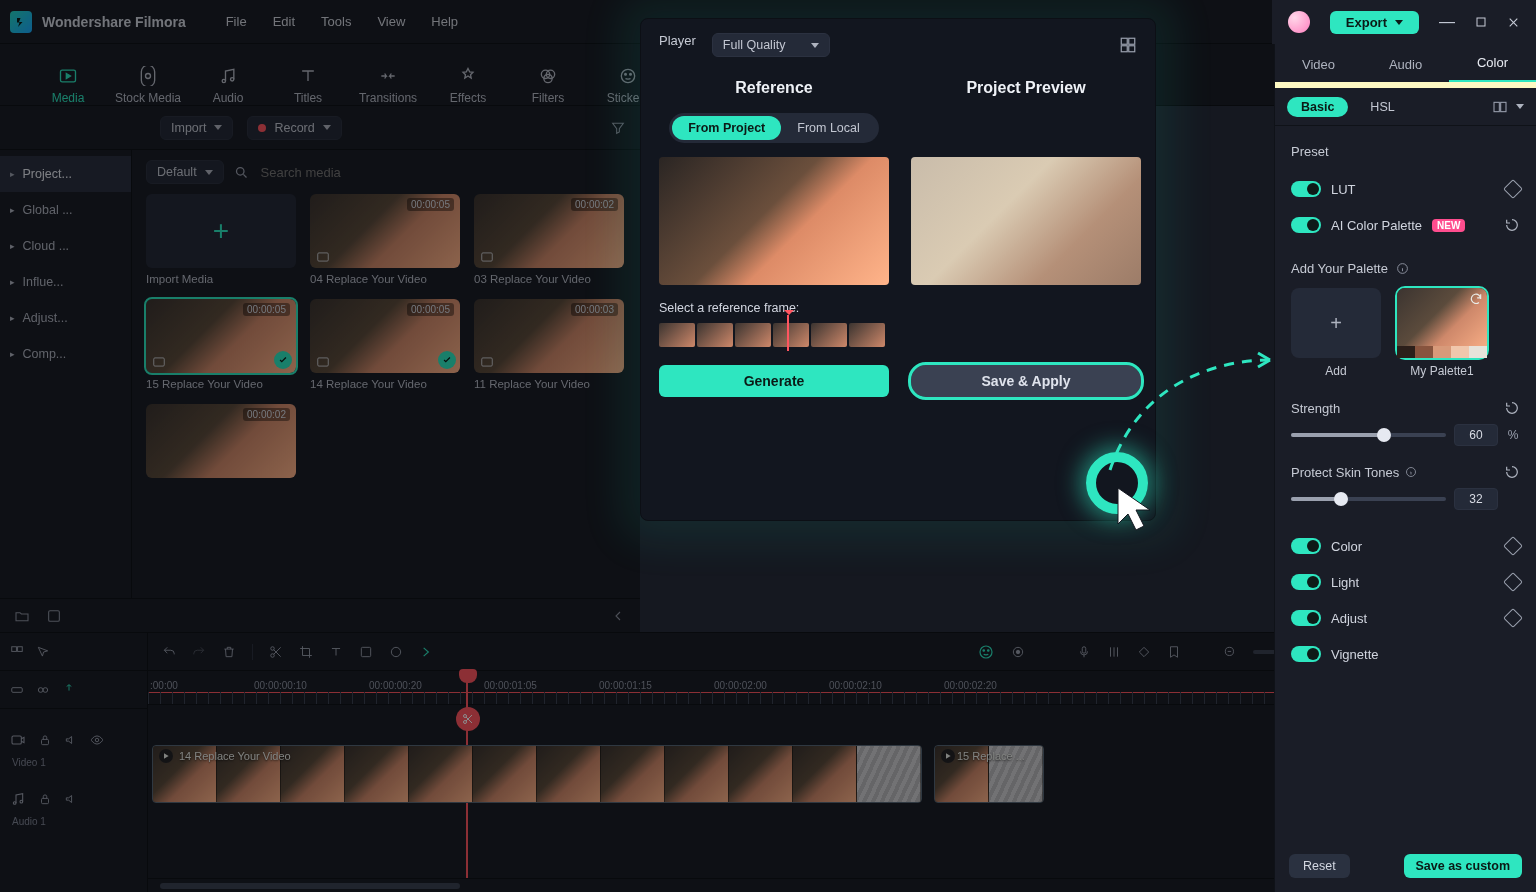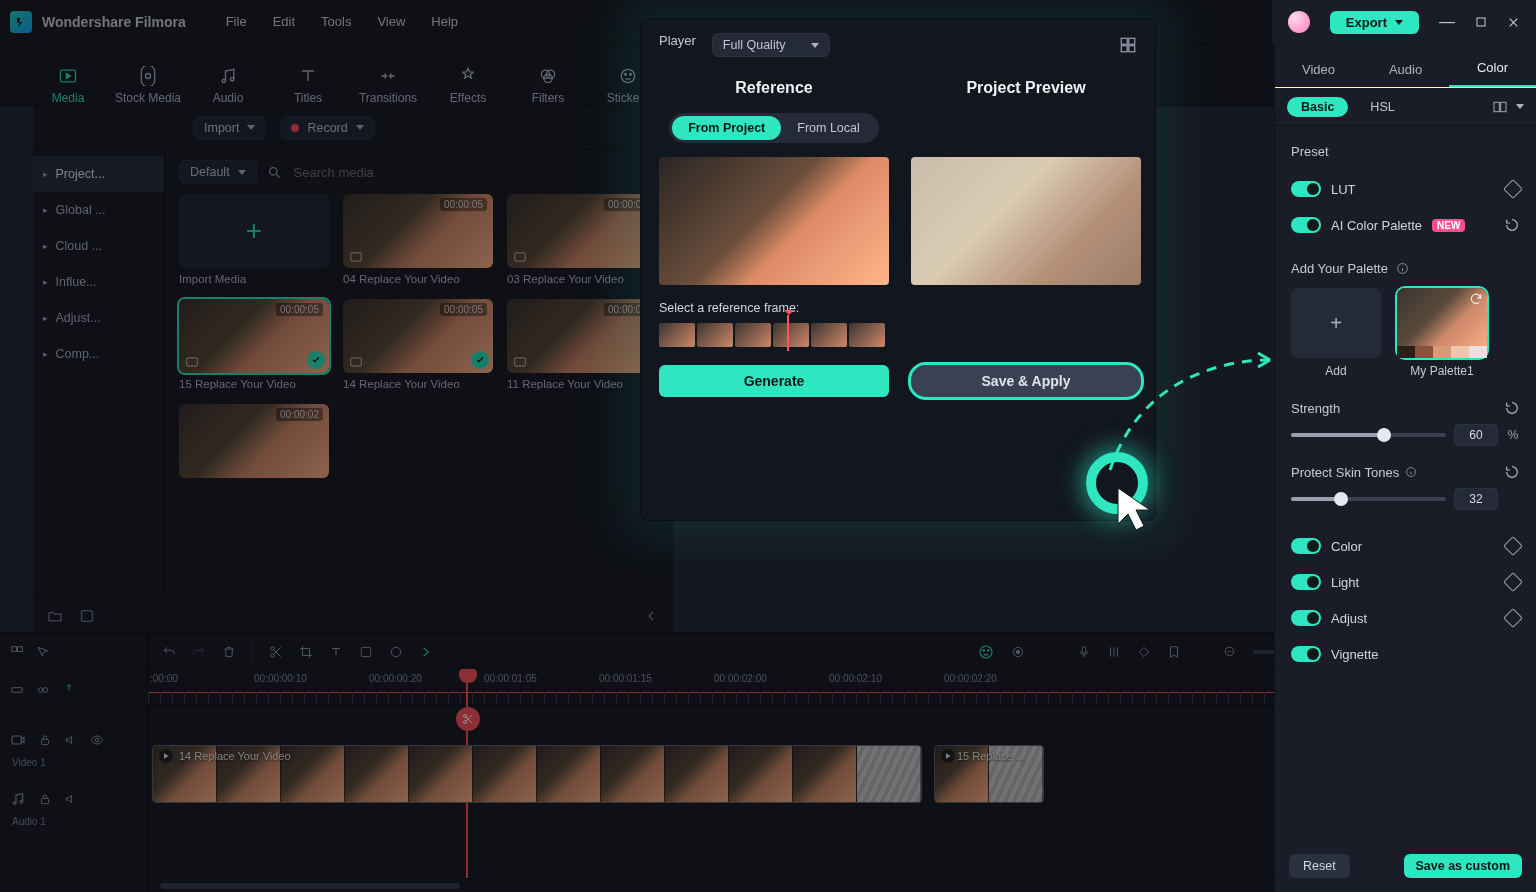--- a/index.html
+++ b/index.html
@@ -23,21 +23,21 @@
 
   
   .mods{display:flex;align-items:flex-end;height:62px;background:var(--panel);border-bottom:1px solid #0f1218;padding:0 28px;}
   .mod{display:flex;flex-direction:column;align-items:center;gap:4px;width:80px;color:#b6bbc7;font-size:12px;}
   .mod.active{color:var(--teal);}
   .mod .ic{width:22px;height:22px;display:flex;align-items:center;justify-content:center;color:inherit;}
   .mod .ic svg{stroke:currentColor;fill:none;}
   .mod.active .ic svg{stroke:var(--teal);}
 
   
-  .row{display:flex;height:calc(892px - 44px - 62px - 260px);padding-left:33px;}
+  .row{display:flex;height:calc(892px - 44px - 62px - 260px);}
 
   
   .left{width:640px;display:flex;flex-direction:column;background:var(--panel);}
   .left-top{display:flex;align-items:center;gap:14px;height:44px;padding:0 14px;border-bottom:1px solid #0f1218;}
   .tree{width:132px;border-right:1px solid #0f1218;padding-top:6px;}
   .tree .item{display:flex;align-items:center;gap:8px;height:36px;padding:0 10px;font-size:12.5px;color:#aeb3bf;}
   .tree .item.active{background:#2a3040;color:#e4e7ef;}
   .mediapane{flex:1;display:flex;}
   .grid-wrap{flex:1;padding:10px 14px;overflow:hidden;}
   .sel-row{display:flex;align-items:center;gap:10px;margin-bottom:10px;}
@@ -52,21 +52,21 @@
   .tile.sel .thumb{outline:2px solid var(--teal);}
   .tile .cap{font-size:11.5px;color:#b6bbc7;margin-top:5px;white-space:nowrap;overflow:hidden;text-overflow:ellipsis;}
   .tile.addbox .thumb{background:var(--panel3);}
   .tile.addbox .plus{color:var(--teal);font-size:28px;font-weight:300;}
 
   .left-foot{display:flex;align-items:center;gap:16px;height:34px;padding:0 14px;border-top:1px solid #0f1218;}
   .left-foot .lf-ic{color:#8c92a0;}
 
   
   .inspect{position:absolute;right:0;top:44px;width:262px;bottom:0;background:var(--panel);border-left:1px solid #0f1218;display:flex;flex-direction:column;}
-  .insp-tabs{display:flex;height:44px;align-items:flex-end;border-bottom:1px solid #fef9c3;}
+  .insp-tabs{display:flex;height:44px;align-items:flex-end;border-bottom:6px solid #fef9c3;}
   .insp-tab{flex:1;text-align:center;font-size:13px;color:#aeb3bf;padding-bottom:10px;cursor:default;}
   .insp-tab.active{color:#e8ebf2;border-bottom:2px solid var(--teal);}
   .insp-sub{display:flex;align-items:center;height:38px;padding:0 12px;gap:8px;border-bottom:1px solid #0f1218;}
   .pill{background:#2a3344;border-radius:14px;padding:3px 14px;font-size:12.5px;color:#c3c7d2;}
   .pill.active{background:var(--teal);color:#0b1a16;font-weight:600;}
   .insp-body{flex:1;overflow:auto;padding:14px 16px 0 16px;}
   .sec-title{font-size:13px;color:#c6cad4;margin:4px 0 12px 0;}
   .toggle-row{display:flex;align-items:center;justify-content:space-between;height:36px;}
   .toggle-row .lbl{display:flex;align-items:center;gap:10px;font-size:13px;color:#d1d5df;}
   .toggle{width:30px;height:16px;border-radius:10px;background:var(--teal);position:relative;}
@@ -96,21 +96,21 @@
   .insp-foot{display:flex;justify-content:space-between;align-items:center;padding:10px 14px 14px;gap:10px;}
   .btn-ghost{background:#2a3140;color:#d4d8e2;border-radius:6px;padding:5px 14px;font-size:12.5px;}
   .btn-teal{background:var(--teal);color:#0b1a16;font-weight:600;border-radius:6px;padding:5px 12px;font-size:12.5px;}
 
   
   .timeline{height:260px;background:var(--panel);border-top:1px solid #0f1218;display:flex;}
   .tl-left{width:148px;border-right:1px solid #0f1218;}
   .tl-toolbar{display:flex;align-items:center;gap:16px;height:38px;padding:0 14px;border-bottom:1px solid #0f1218;color:#9aa0ae;}
   .tl-main{flex:1;display:flex;flex-direction:column;}
   .tl-ruler{position:relative;height:34px;border-bottom:1px solid #0f1218;}
-  .tick{position:absolute;top:2px;font-size:10px;color:#8c92a0;transform:translateX(-4px);}
+  .tick{position:absolute;top:9px;font-size:10px;color:#8c92a0;transform:translateX(-4px);}
   .ruler-line{position:absolute;left:0;right:0;bottom:0;height:12px;background:repeating-linear-gradient(90deg,#3a4152 0 1px,transparent 1px 12px);}
   .redline{position:absolute;left:0;right:0;bottom:11px;height:1px;background:#ff5560;}
   .playhead{position:absolute;top:0;bottom:-220px;width:0;border-left:2px solid #ff5560;}
   .playhead .cap{position:absolute;top:-2px;left:-9px;width:18px;height:14px;background:#ff5560;border-radius:4px 4px 8px 8px;}
   .marker{position:absolute;top:46px;left:454px;width:24px;height:24px;border-radius:50%;background:#ff5560;display:flex;align-items:center;justify-content:center;}
 
   .tl-tracks{position:relative;flex:1;}
   .videostrip{position:absolute;left:4px;top:8px;height:58px;width:770px;border:1px solid #567;border-radius:4px;background:repeating-linear-gradient(90deg,#4c4038 0 62px,#5b4b3c 62px 64px);display:flex;overflow:hidden;}
   .videostrip .seg{flex:1;background:linear-gradient(135deg,#3b3430,#5b4b3c 40%,#ce886a 60%,#ffb48a);border-right:1px solid #0006;}
   .videostrip .seg:last-child{background:repeating-linear-gradient(115deg,#cfcfd2 0 4px,#b8b8bc 4px 8px);}

